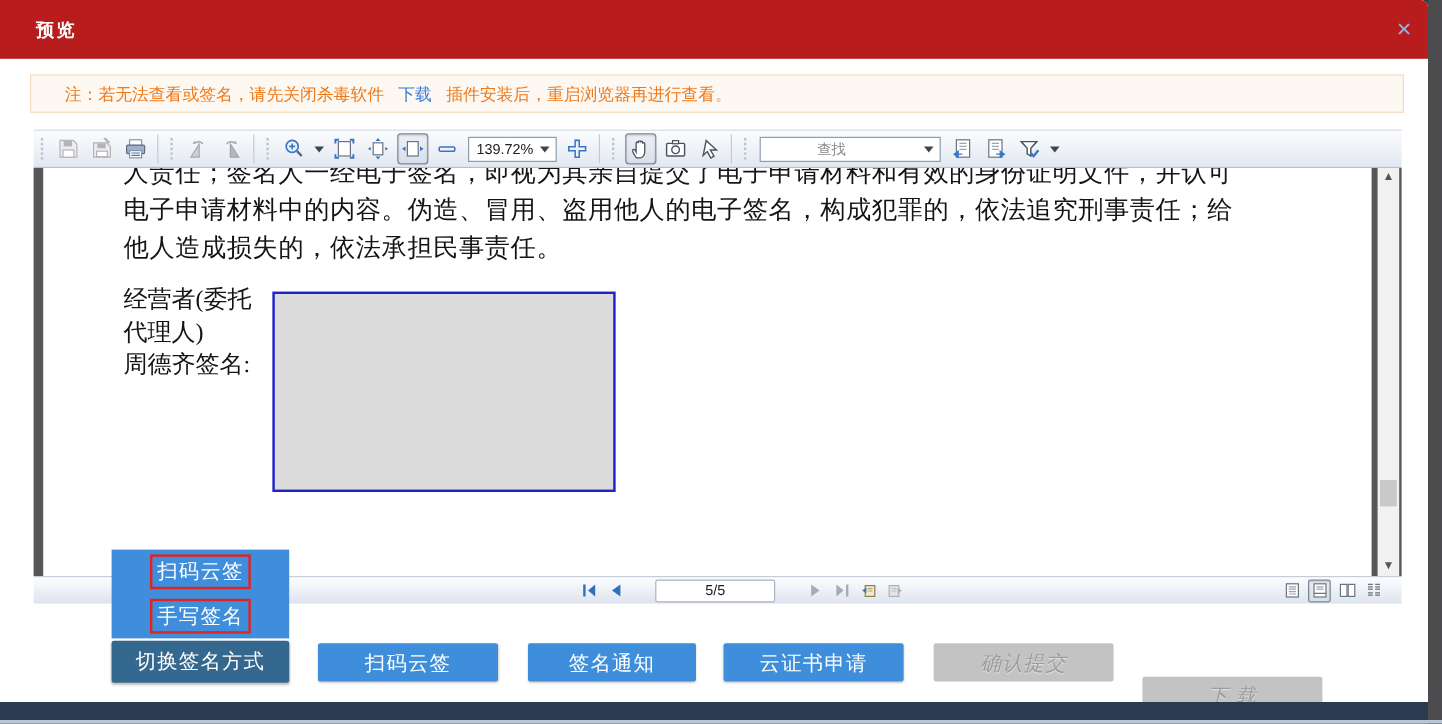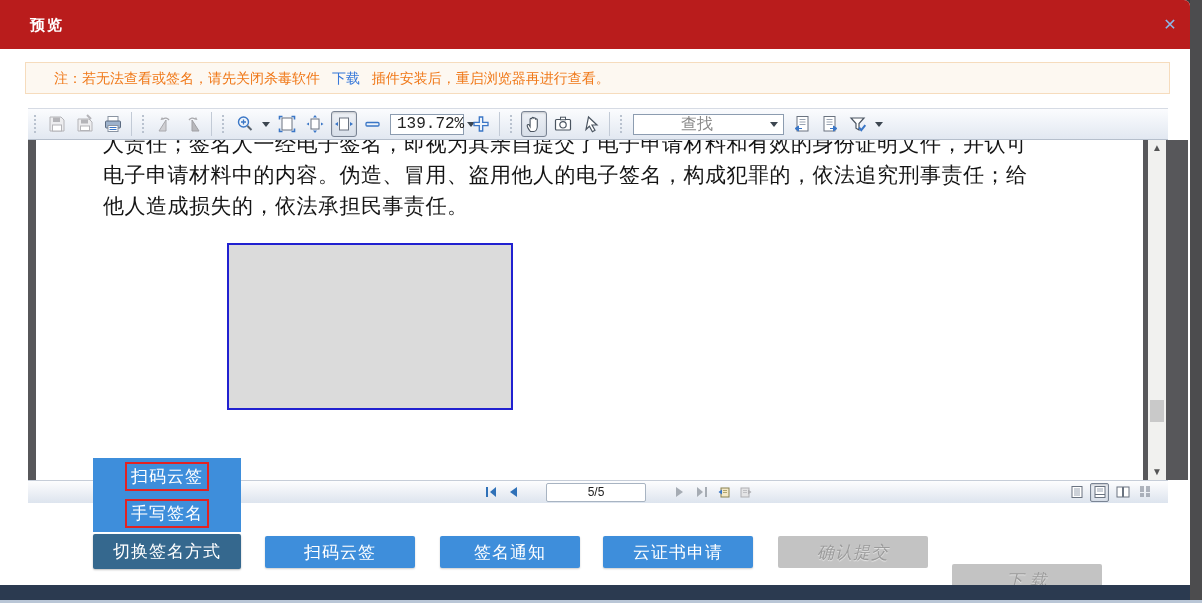--- a/index.html
+++ b/index.html
@@ -19,26 +19,26 @@
   .notice a{color:#3979d9;text-decoration:none;margin:0 8px;cursor:pointer;}
   
   .toolbar{left:28px;top:108px;width:1140px;height:30px;background:linear-gradient(#fbfcfe,#e2e8f1);border-top:1px solid #d6dbe4;border-bottom:1px solid #b6bfcc;display:flex;align-items:center;}
   .grip{width:2px;height:18px;border-left:2px dotted #b9c2cf;margin:0 5px 0 6px;}
   .sep{width:1px;height:24px;background:#c2cad6;margin:0 4px;}
   .tbtn{height:24px;min-width:24px;display:flex;align-items:center;justify-content:center;border-radius:3px;margin:0 2px;cursor:pointer;}
   .tbtn.sel{border:1px solid #7a8494;background:linear-gradient(#eef1f6,#d8dfe9);box-shadow:inset 0 1px 2px rgba(0,0,0,.18);}
   .ic{width:20px;height:20px;display:block;}
   .nv{width:13px;height:12px;display:block;}
   .caret{width:0;height:0;border-left:4px solid transparent;border-right:4px solid transparent;border-top:5px solid #3c4650;margin:0 3px;}
-  .combo{height:19px;background:#fff;border:1px solid #8c9cb0;display:flex;align-items:center;justify-content:space-between;font-size:16px;color:#222;padding:0 2px 0 6px;cursor:pointer;font-family:Liberation Mono, monospace;}
+  .combo{height:19px;background:#fff;border:1px solid #8c9cb0;display:flex;align-items:center;justify-content:space-between;font-size:12px;color:#222;padding:0 2px 0 6px;cursor:pointer;}
   .combo .ph{color:#8a8a8a;}
   .zoom-combo{width:64px;margin:0 3px;}
   .find-combo{width:100px;margin:0 4px;padding-left:47px;}
   
-  .viewer{left:28px;top:140px;width:1140px;height:340px;background:#57575a;overflow:hidden;padding-left:20px;}
+  .viewer{left:28px;top:140px;width:1140px;height:340px;background:#57575a;overflow:hidden;}
   .page{left:8px;top:0;width:1107px;height:340px;background:#fff;overflow:hidden;}
   .doc-text{left:67px;top:-11px;width:985px;font-family:"Liberation Serif","DejaVu Serif",serif;font-size:21px;line-height:31px;color:#141414;letter-spacing:0.5px;white-space:nowrap;}
   .sig-label{left:67px;top:97px;font-family:"Liberation Serif","DejaVu Serif",serif;font-size:20px;line-height:27px;color:#141414;}
   .sig-box{left:191px;top:103px;width:282px;height:163px;background:#dbdbdb;border:2px solid #2121d0;cursor:pointer;}
   .vscroll{left:1120px;top:0;width:18px;height:340px;background:#f1f1ef;}
   .sb-arrow{left:3px;width:12px;height:12px;color:#555;font-size:10px;line-height:12px;text-align:center;cursor:pointer;}
   .sb-thumb{left:2px;top:260px;width:14px;height:22px;background:#c9c9c9;cursor:pointer;}
   
   .navbar{left:28px;top:480px;width:1140px;height:22px;background:linear-gradient(#fdfdfe,#dde4ee);border-top:1px solid #c6cdd8;}
   .navbar .tbtn{height:18px;min-width:18px;}
@@ -210,20 +210,25 @@
     <div class="caret"></div>
   </div>
 
   <div class="abs viewer">
     <div class="abs page">
       <div class="abs doc-text">
         <div>人责任；签名人一经电子签名，即视为其亲自提交了电子申请材料和有效的身份证明文件，并认可</div>
         <div>电子申请材料中的内容。伪造、冒用、盗用他人的电子签名，构成犯罪的，依法追究刑事责任；给</div>
         <div>他人造成损失的，依法承担民事责任。</div>
       </div>
+      <div class="abs sig-label">
+        <div>经营者(委托</div>
+        <div>代理人)</div>
+        <div>周德齐签名:</div>
+      </div>
       <div class="abs sig-box"></div>
     </div>
     <div class="abs vscroll">
       <div class="abs sb-arrow" style="top:2px;">▲</div>
       <div class="abs sb-thumb"></div>
       <div class="abs sb-arrow" style="top:326px;">▼</div>
     </div>
   </div>
 
   <div class="abs navbar">

